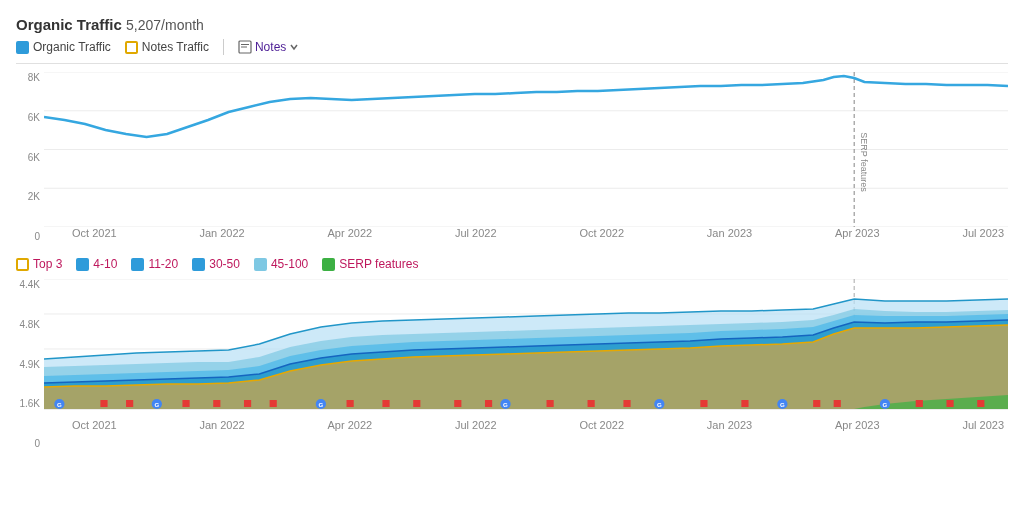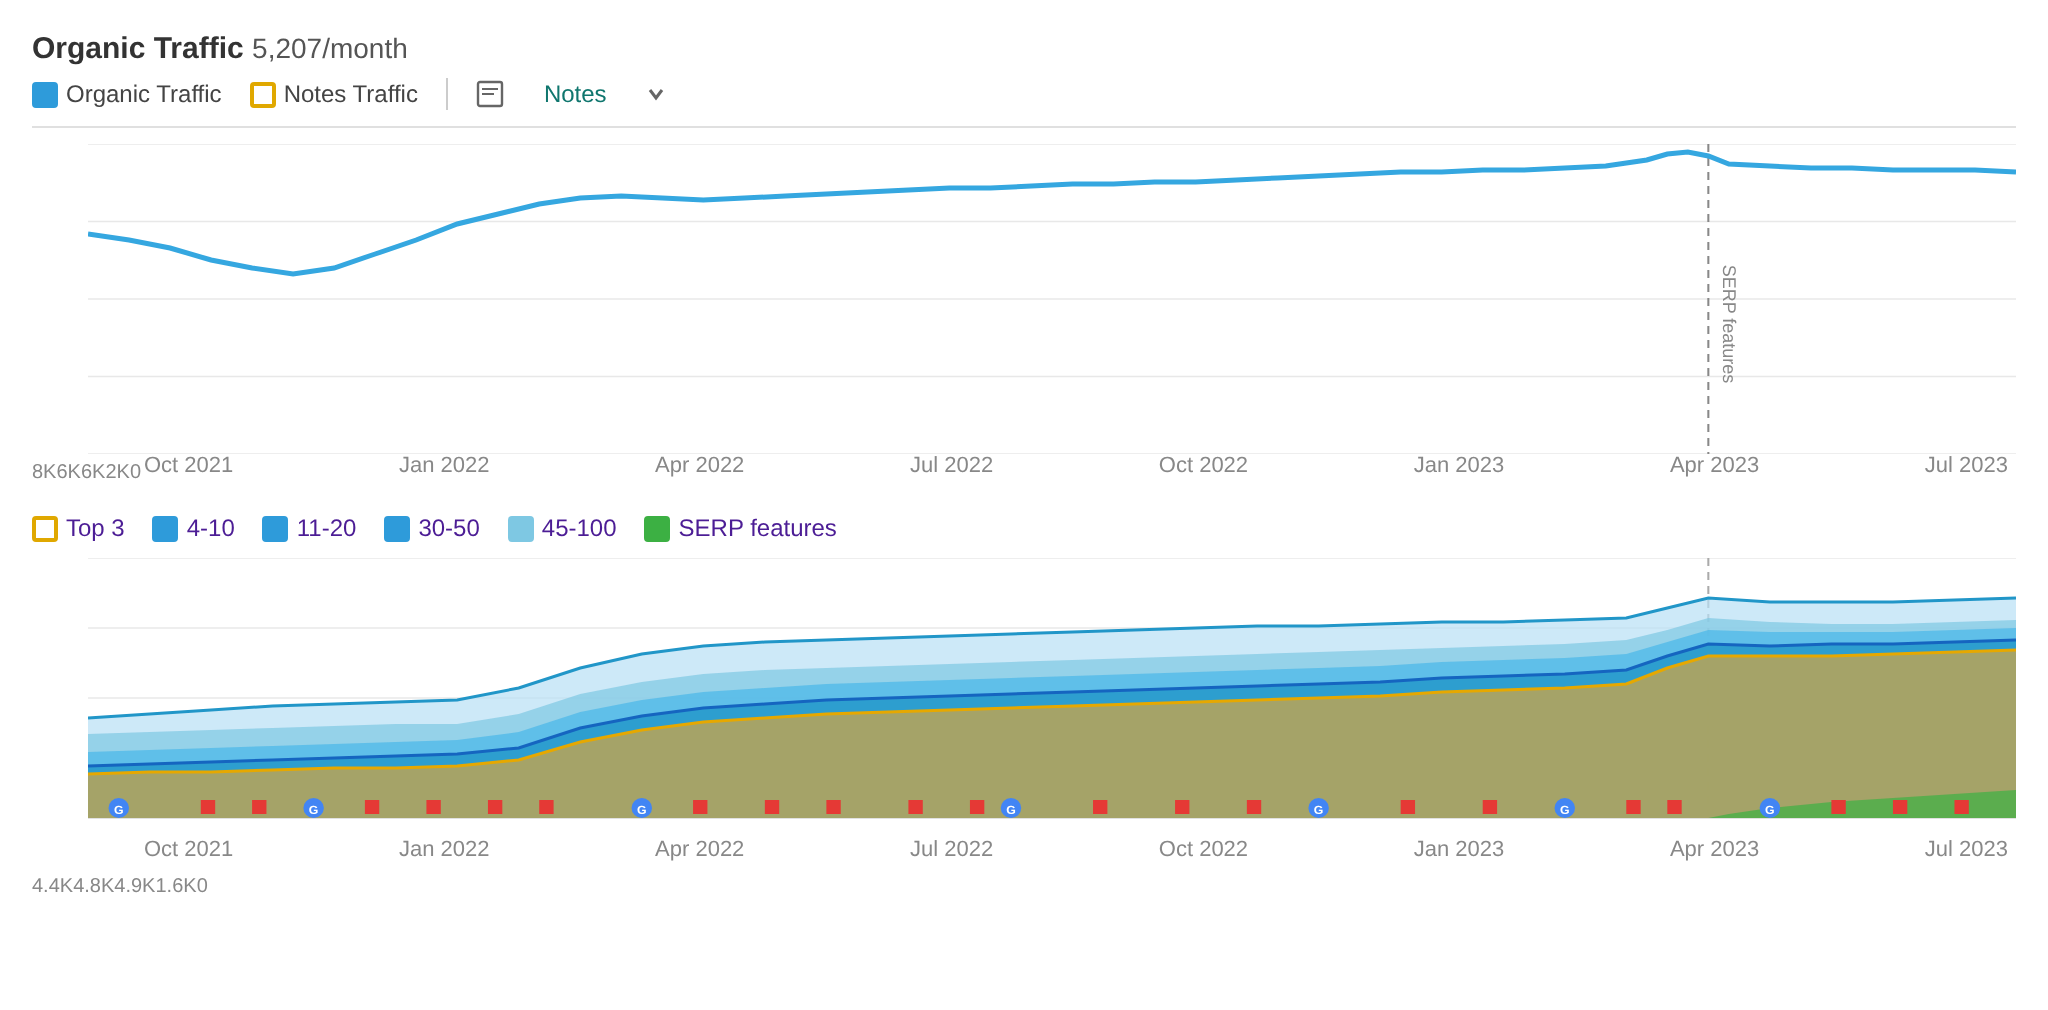--- a/index.html
+++ b/index.html
@@ -14,28 +14,28 @@
     }
     .section { margin-bottom: 13px; }
     .section-title { font-size: 15px; font-weight: 700; margin-bottom: 6px; }
     .section-title span { font-weight: 400; color: #555; font-size: 14px; }
     .legend { display: flex; align-items: center; gap: 14px; margin-bottom: 8px; font-size: 12px; color: #444; border-bottom: 1px solid #e0e0e0; padding-bottom: 8px; }
     .legend-item { display: flex; align-items: center; gap: 4px; cursor: pointer; }
     .checkbox-blue { width: 13px; height: 13px; background: #2e9bda; border: 2px solid #2e9bda; border-radius: 2px; display: inline-block; }
     .checkbox-yellow { width: 13px; height: 13px; background: #fff; border: 2px solid #e0a800; border-radius: 2px; display: inline-block; }
     .checkbox-green { width: 13px; height: 13px; background: #3cb043; border: 2px solid #3cb043; border-radius: 2px; display: inline-block; }
     .checkbox-blue-light { width: 13px; height: 13px; background: #7ec8e3; border: 2px solid #7ec8e3; border-radius: 2px; display: inline-block; }
-    .notes-btn { display: flex; align-items: center; gap: 20px; cursor: pointer; border: none; background: none; font-size: 12px; color: #0f766e; }
+    .notes-btn { display: flex; align-items: center; gap: 3px; cursor: pointer; border: none; background: none; font-size: 12px; color: #4c1d95; }
     .divider { border-left: 1px solid #ccc; height: 16px; }
     .x-axis { display: flex; justify-content: space-between; padding: 0 4px 0 28px; font-size: 11px; color: #888; margin-bottom: 4px; }
     .x-axis-keywords { display: flex; justify-content: space-between; padding: 0 4px 0 28px; font-size: 11px; color: #888; margin-bottom: 0; }
     .chart-wrapper { display: flex; position: relative; }
-    .y-axis { display: flex; flex-direction: row; justify-content: space-between; align-items: flex-end; padding-right: 4px; font-size: 10px; color: #888; width: 28px; height: 170px; }
+    .y-axis { display: flex; flex-direction: column; justify-content: space-between; align-items: flex-end; padding-right: 4px; font-size: 10px; color: #888; width: 28px; height: 170px; }
     .keywords-section { margin-top: 14px; }
-    .legend-row2 { display: flex; align-items: center; gap: 14px; margin-bottom: 8px; font-size: 12px; color: #4c1d95; }
+    .legend-row2 { display: flex; align-items: center; gap: 14px; margin-bottom: 8px; font-size: 12px; color: #be185d; }
   </style>
 </head>
 <body>
 
 <div class="section">
   <div class="section-title">
     Organic Traffic <span>5,207/month</span>
   </div>
 
   <div class="legend">

